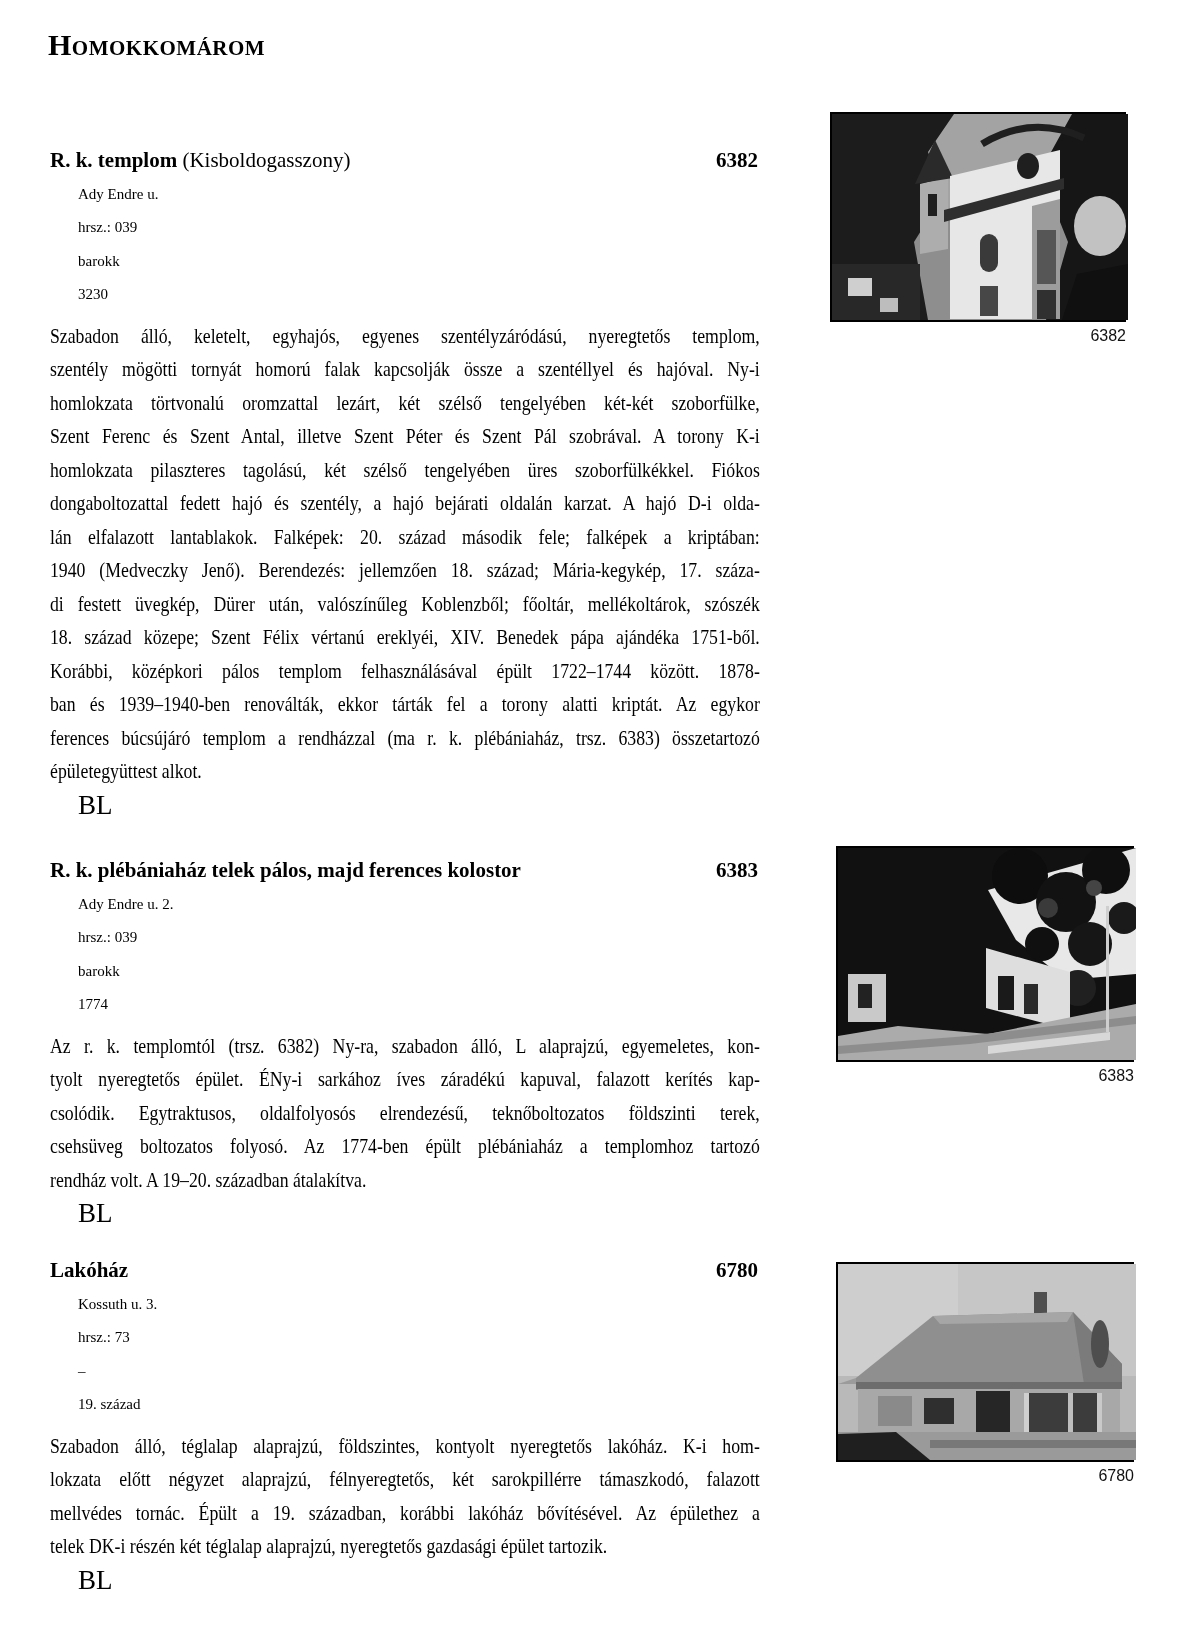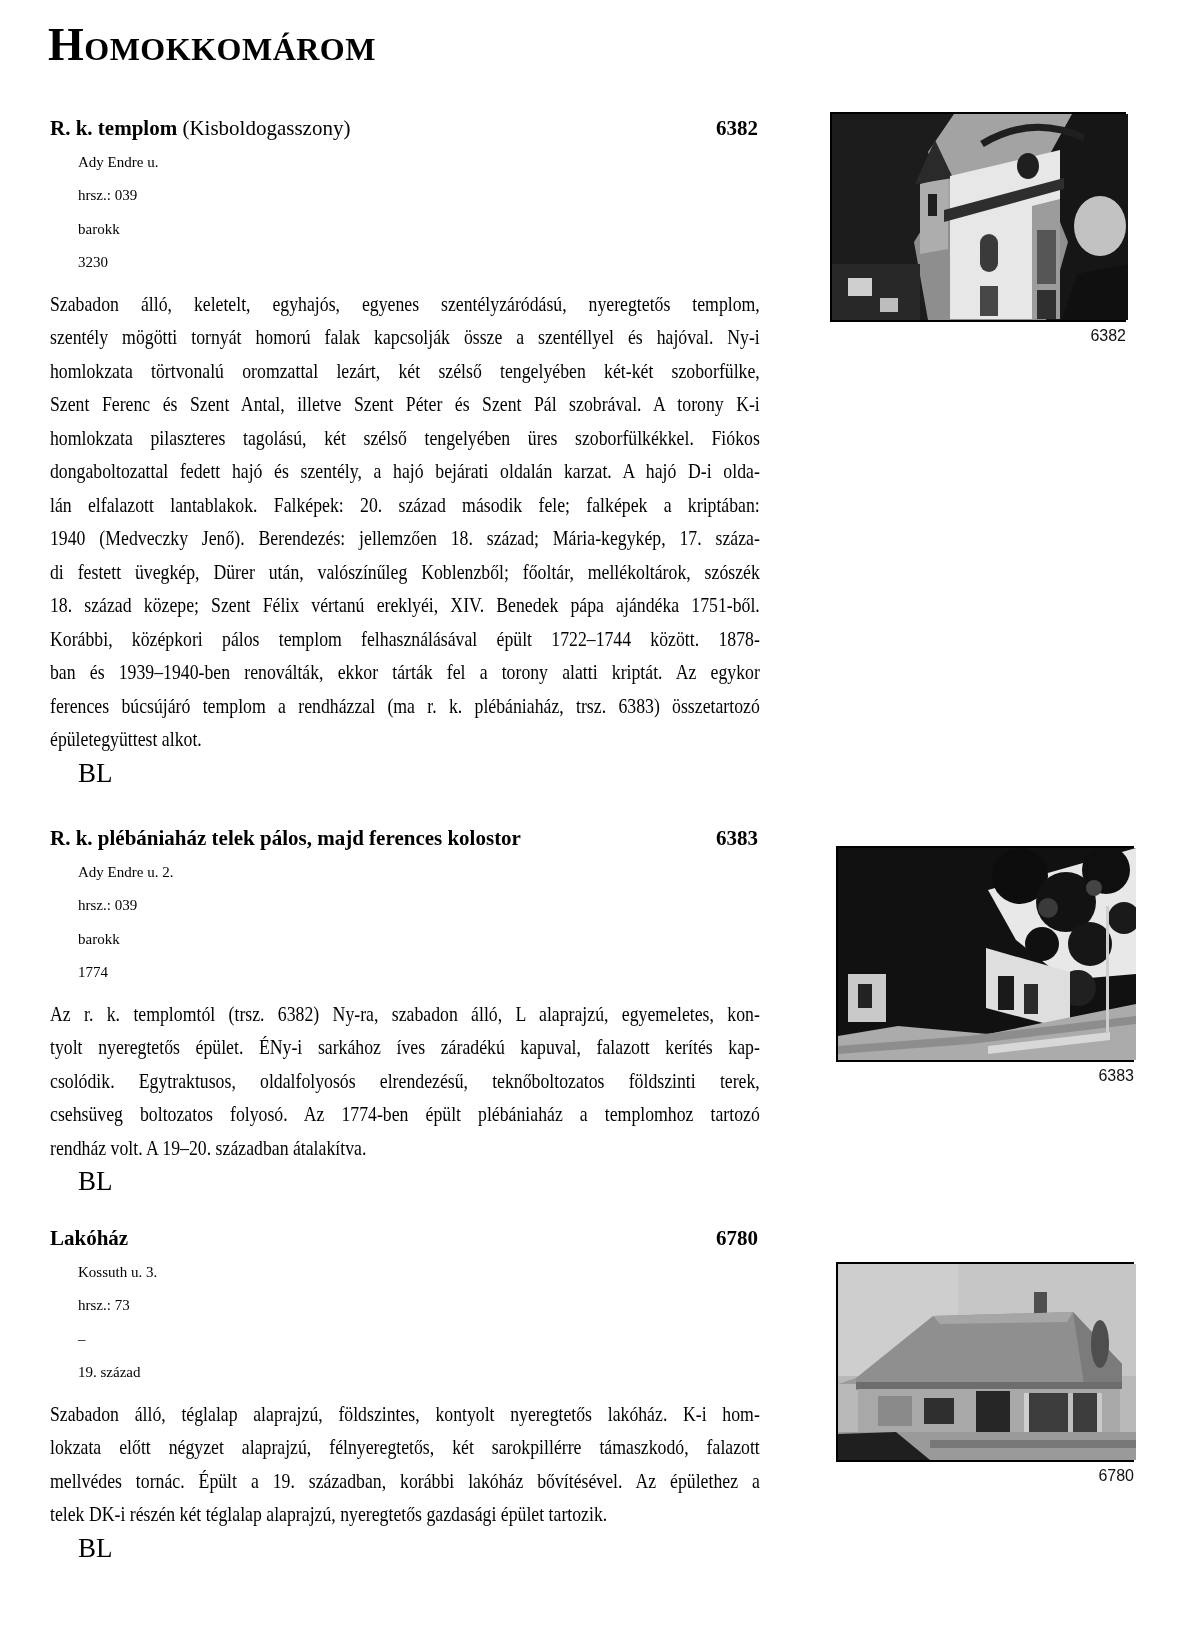--- a/index.html
+++ b/index.html
@@ -2,24 +2,24 @@
 <html><head>
 <meta charset="utf-8">
 <style>
   html,body { margin:0; padding:0; background:#ffffff; }
   .page {
     position:relative; width:1180px; height:1628px; background:#ffffff;
     font-family:"Liberation Serif", serif; color:#000; overflow:hidden;
   }
   .page-title {
     position:absolute; left:48px; top:22px;
-    font-size:46px; font-weight:bold; font-variant:small-caps;
+    font-size:30px; font-weight:bold; font-variant:small-caps;
     letter-spacing:0.5px; line-height:46px;
   }
-  .entry { position:absolute; left:50px; width:708px; }
+  .entry { position:absolute; left:50px; width:708px;margin-top:32px; }
   .entry-0 { top:112px; }
   .entry-1 { top:822px; }
   .entry-2 { top:1222px; }
   .head-row {
     display:flex; justify-content:space-between; align-items:baseline;
     line-height:33.5px; font-size:21px;
   }
   .head-name .bold { font-weight:bold; }
   .head-num { font-weight:bold; font-size:21px; }
   .meta { padding-left:28px; line-height:33.5px; font-size:15px; }

